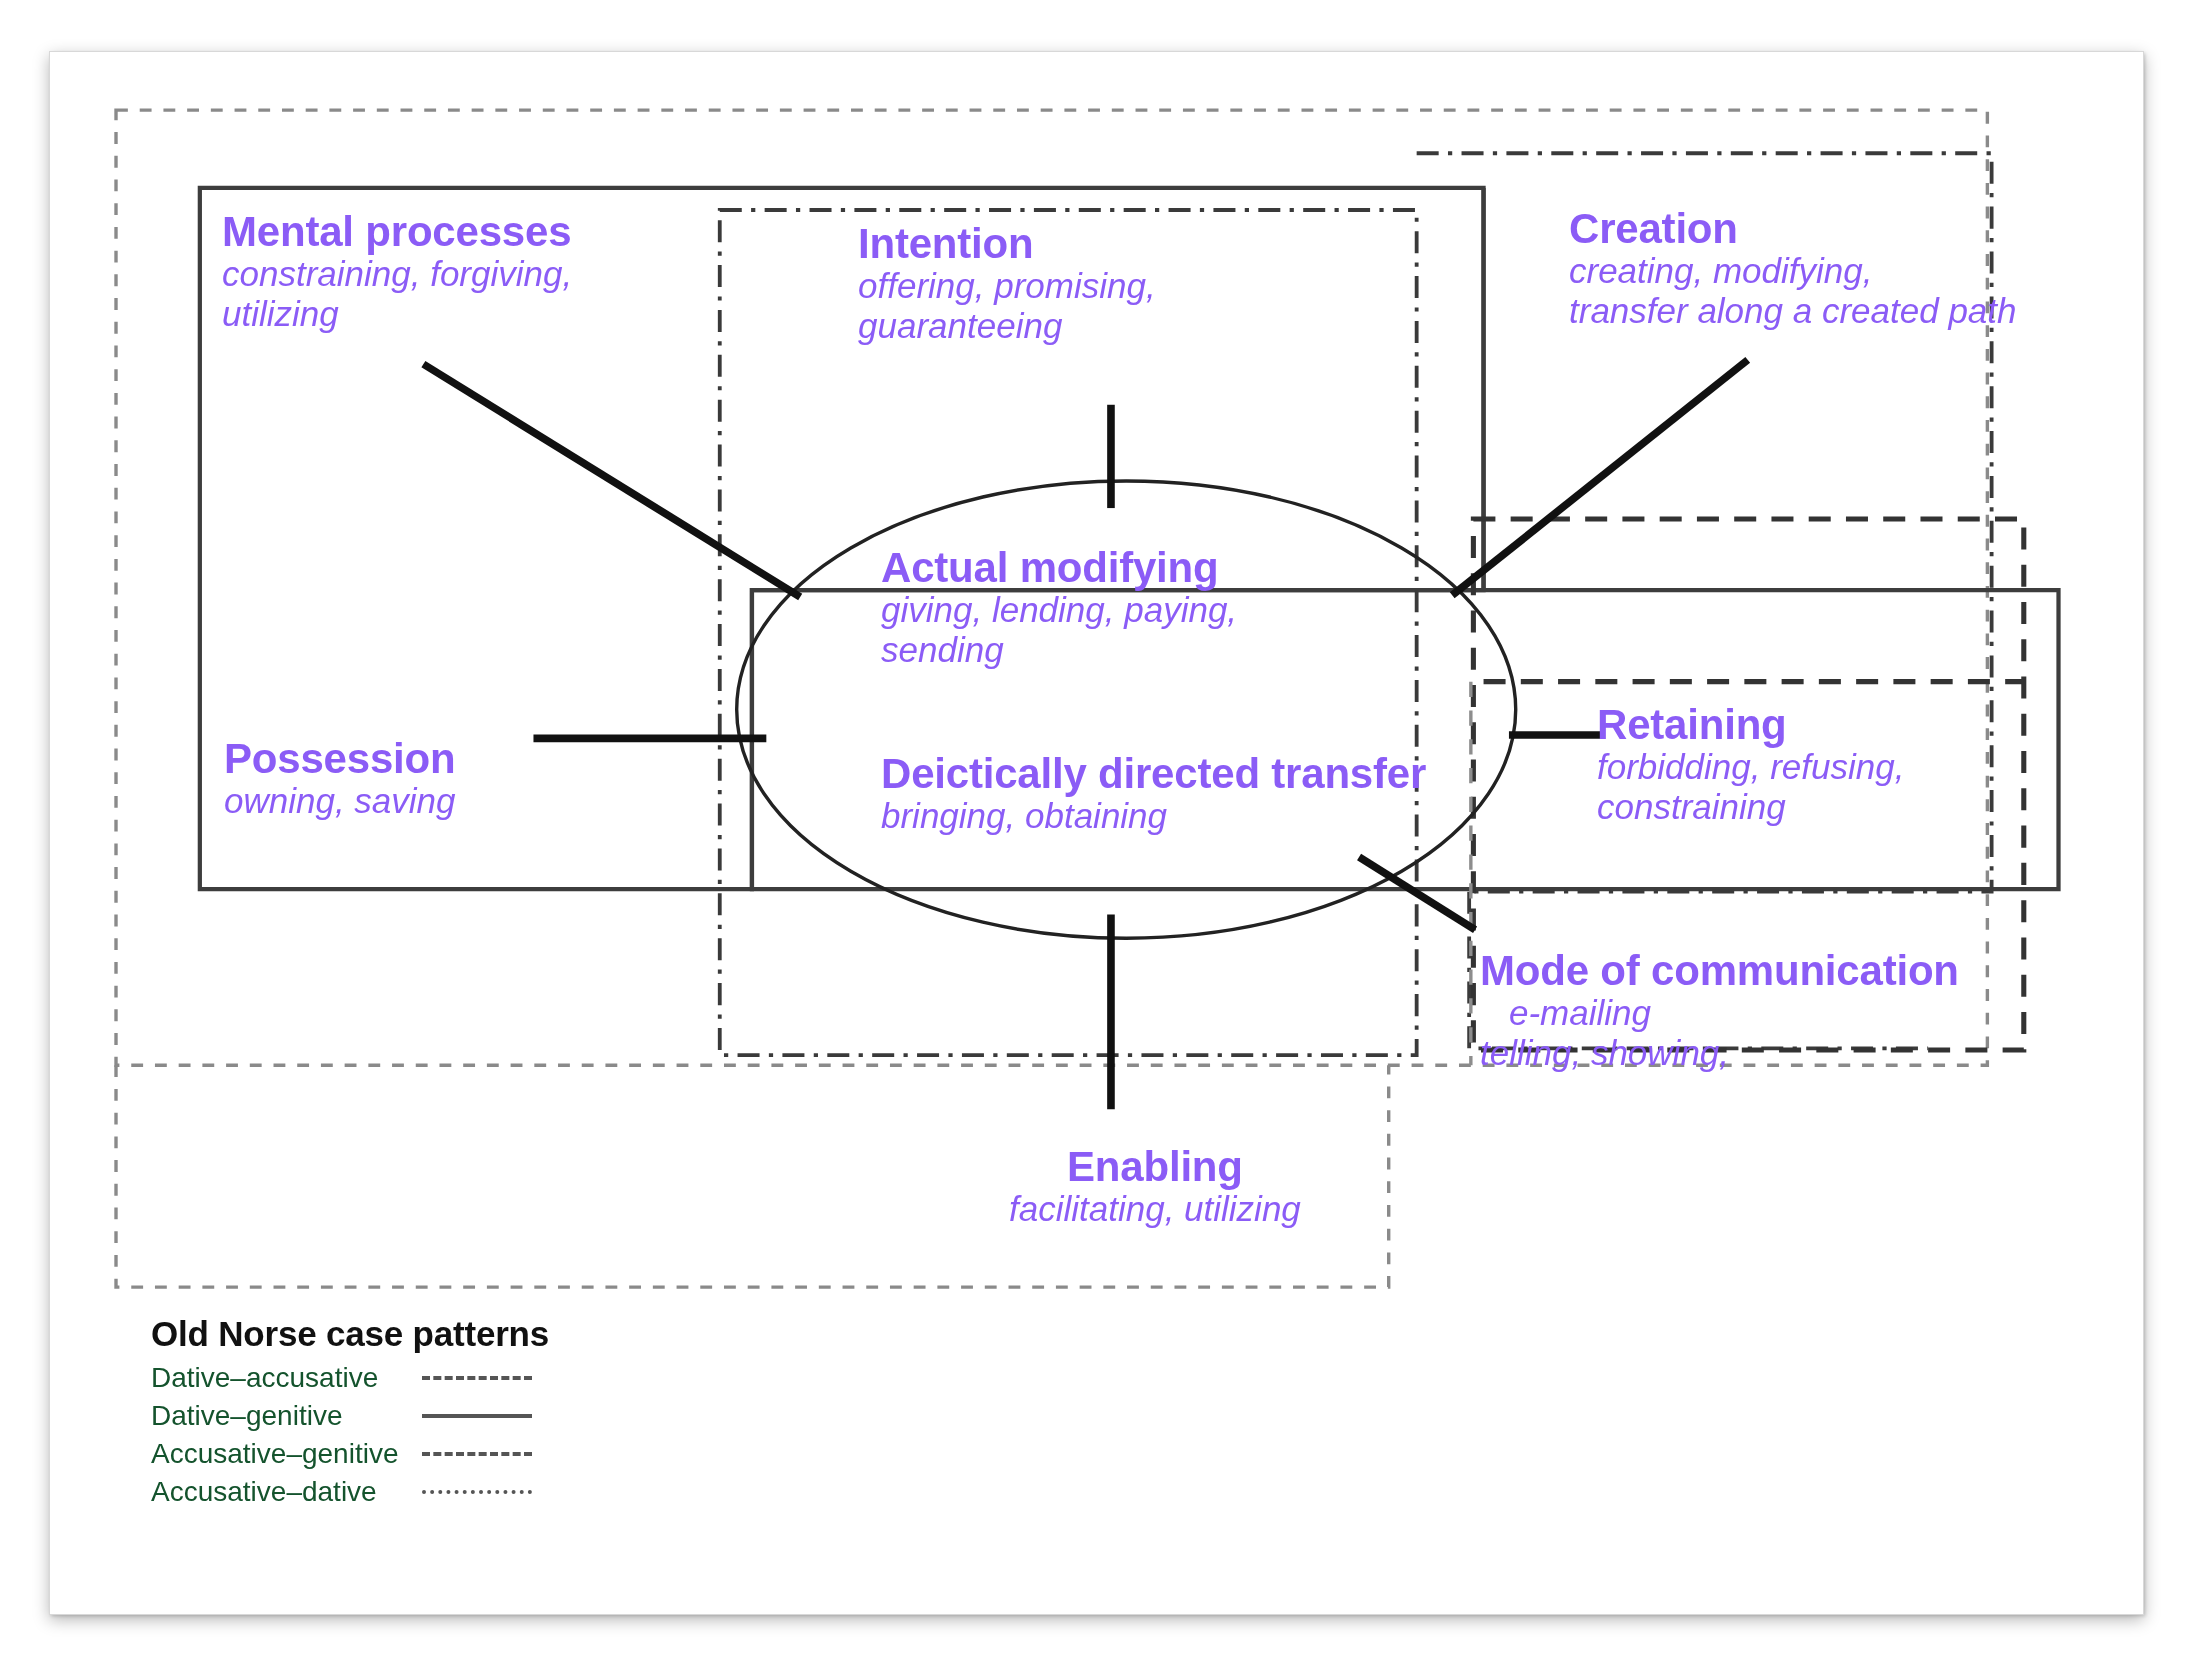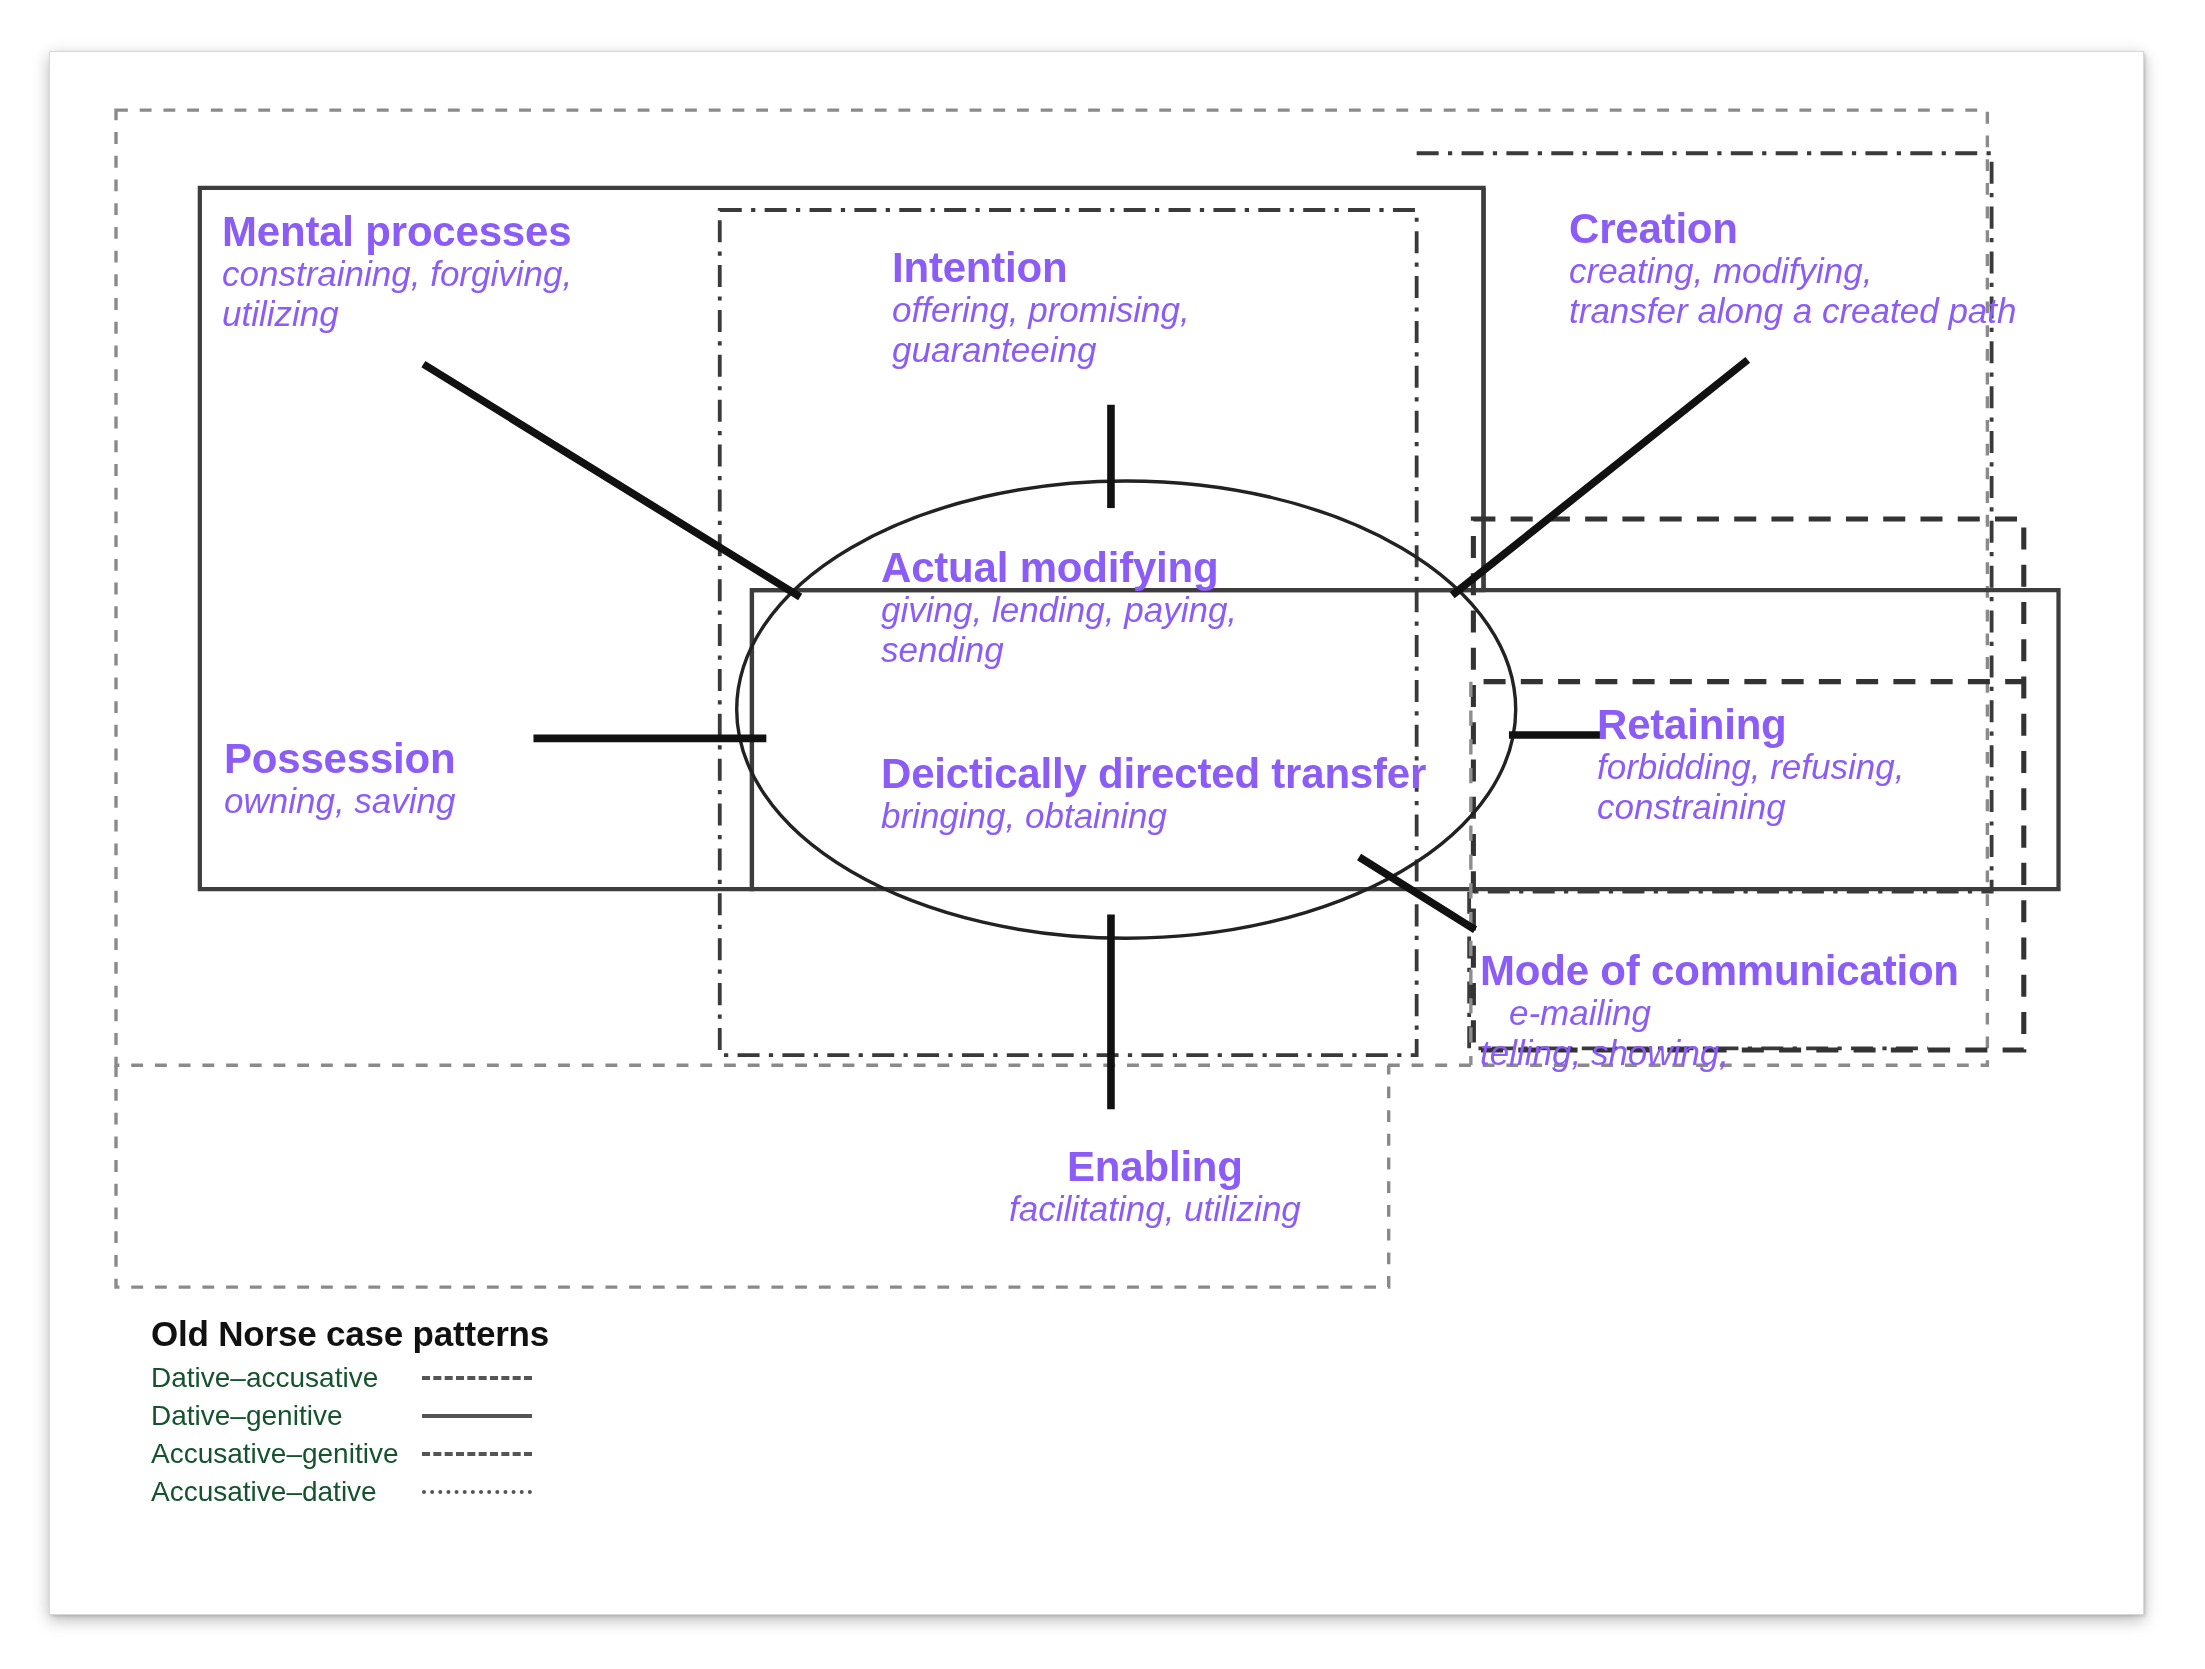--- a/index.html
+++ b/index.html
@@ -95,21 +95,21 @@
       <line x1="1312" y1="1080" x2="1312" y2="1310" stroke="#111" stroke-width="9"></line>
     </svg>
   </div>
 
   <div class="lbl sz-big" style="left:222px;top:210px;">
     <div class="t">Mental processes</div>
     <div class="s">constraining, forgiving,</div>
     <div class="s">utilizing</div>
   </div>
 
-  <div class="lbl sz-big" style="left:892px;top:222px;margin-top:24px;">
+  <div class="lbl sz-big" style="left:858px;top:222px;">
     <div class="t">Intention</div>
     <div class="s">offering, promising,</div>
     <div class="s">guaranteeing</div>
   </div>
 
   <div class="lbl sz-big" style="left:1533px;top:207px;margin-left:36px;">
     <div class="t">Creation</div>
     <div class="s">creating, modifying,</div>
     <div class="s">transfer along a created path</div>
   </div>

